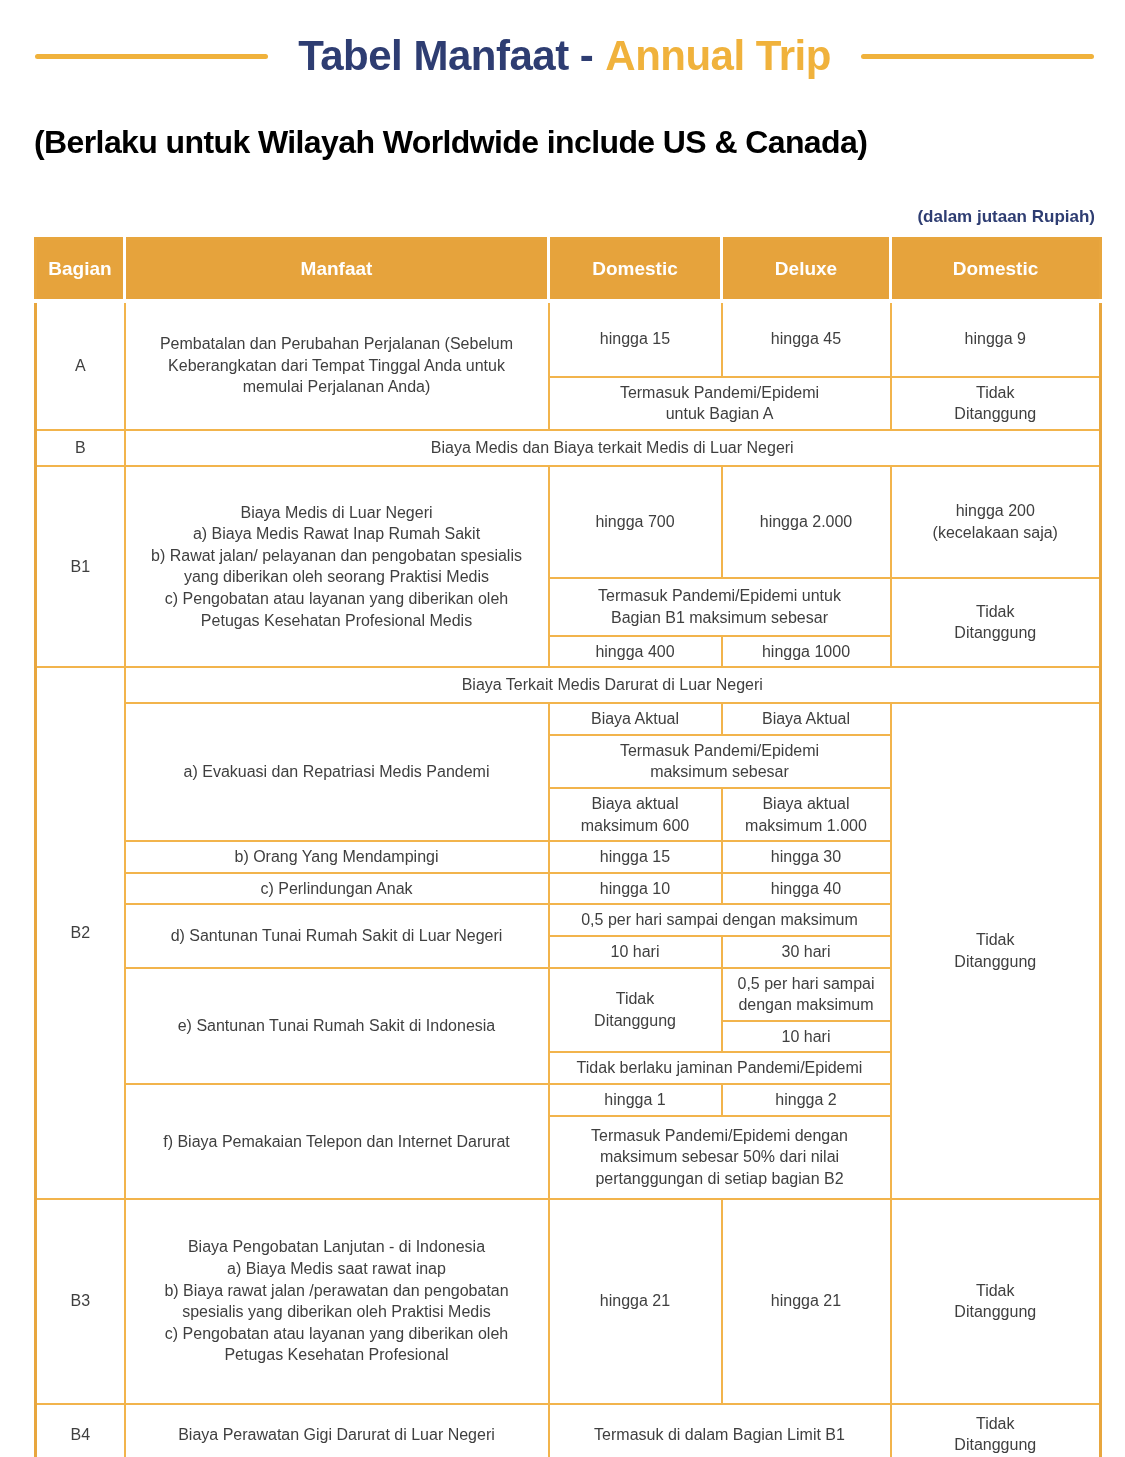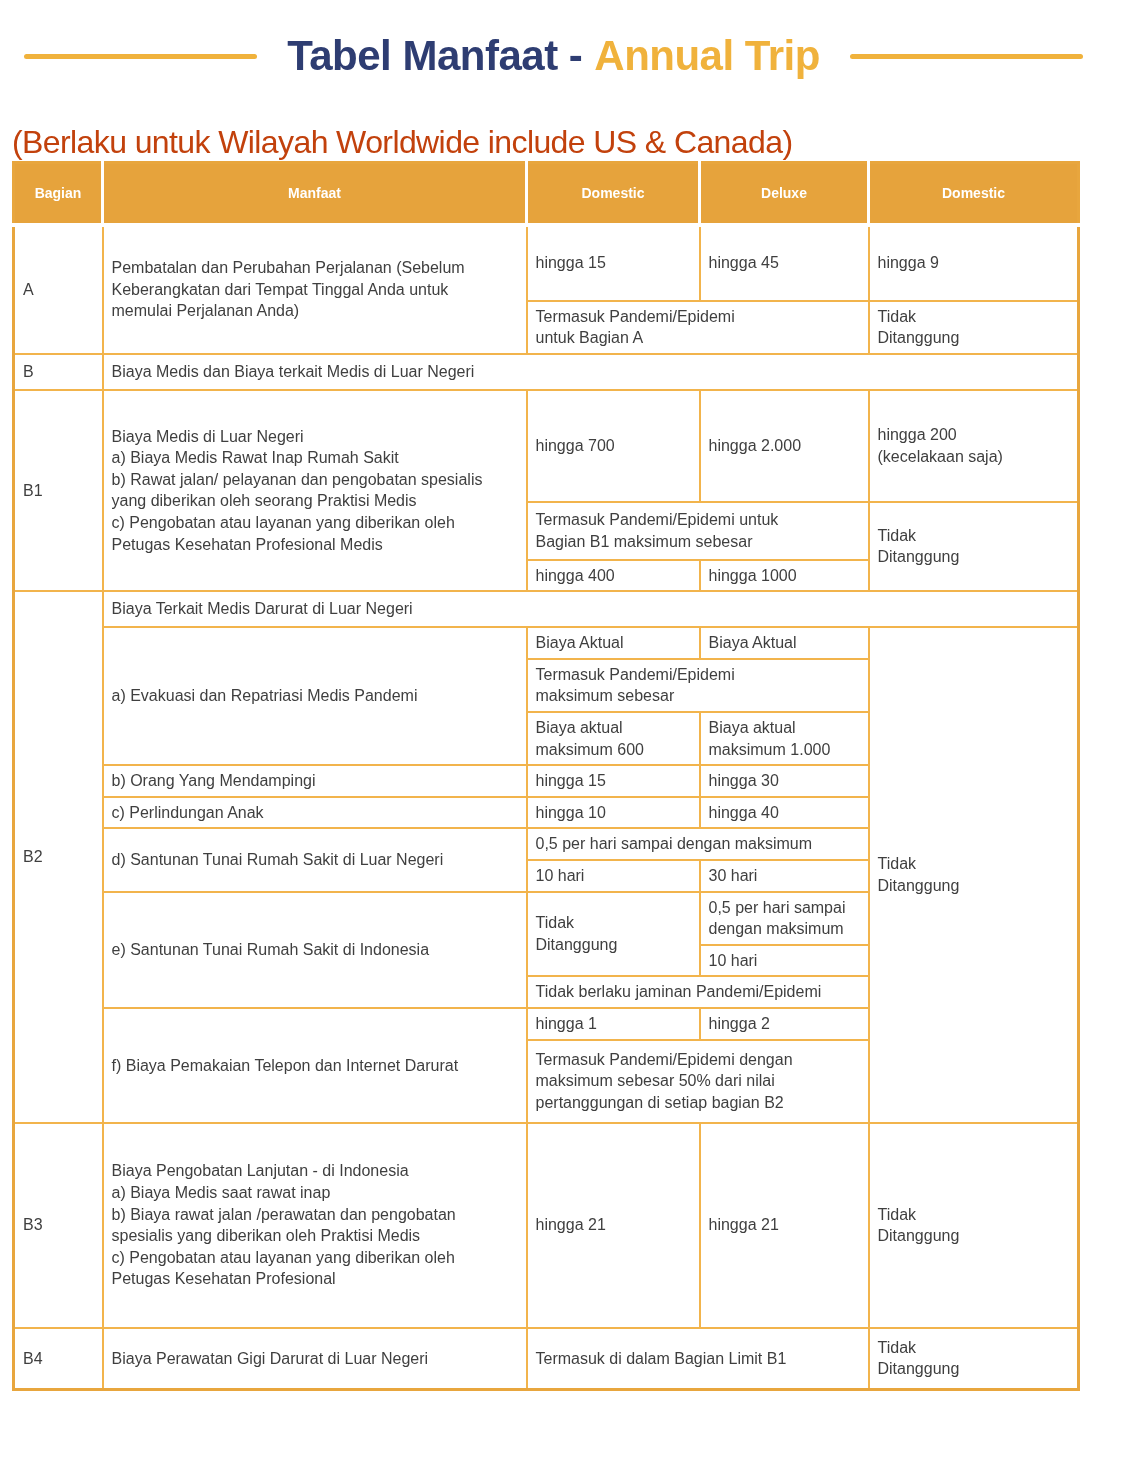--- a/index.html
+++ b/index.html
@@ -7,21 +7,21 @@
     padding: 0;
     background: #ffffff;
     width: 1125px;
     font-family: "Liberation Sans", "DejaVu Sans", sans-serif;
     color: #3F3F3F;
   }
   .page {
     width: 1125px;
     height: 1457px;
     box-sizing: border-box;
-    padding: 30px 30px 0 12px;
+    padding: 30px 30px 0 34px;
     overflow: hidden;
   }
 
   
   .title-row {
     display: flex;
     align-items: center;
     justify-content: center;
     gap: 30px;
     margin-top: 2px;
@@ -43,22 +43,22 @@
   }
   h1.title .accent {
     color: #F0B23C;
     margin-left: 12px;
   }
 
   
   .subtitle {
     margin-top: 44px;
     font-size: 32px;
-    font-weight: 400;
-    color: #c2410c;
+    font-weight: 700;
+    color: #000000;
     letter-spacing: -0.6px;
     white-space: nowrap;
   }
 
   
   .unit-note {
     margin-top: 46px;
     margin-bottom: 10px;
     text-align: right;
     font-size: 17px;
@@ -68,32 +68,32 @@
 
   
   table.benefits {
     border-collapse: collapse;
     table-layout: fixed;
     width: 1065px;
     border: 3px solid #E8A63E;
   }
   table.benefits td {
     border: 2px solid #F2B44C;
-    text-align: left;
+    text-align: center;
     vertical-align: middle;
     font-size: 16px;
     line-height: 1.35;
     padding: 4px 8px;
     white-space: pre-line;
     box-sizing: border-box;
   }
   table.benefits th {
     background: #E6A33C;
     color: #ffffff;
-    font-size: 14px;
+    font-size: 19px;
     font-weight: 700;
     border: none;
     padding: 4px;
   }
   table.benefits th + th { border-left: 3px solid #ffffff; margin-top: 11px; }
   table.benefits tr.head { border-bottom: 4px solid #ffffff; }
 
   td.bagian { font-size: 17px; }
   td.manfaat {
     text-align: left;
@@ -113,20 +113,21 @@
 <div class="page">
 
   <div class="title-row">
     <span class="decor-line"></span>
     <h1 class="title"><span>Tabel Manfaat -</span><span class="accent">Annual Trip</span></h1>
     <span class="decor-line"></span>
   </div>
 
   <div class="subtitle">(Berlaku untuk Wilayah Worldwide include US &amp; Canada)</div>
 
+  <div class="unit-note">(dalam jutaan Rupiah)</div>
 
   <table class="benefits">
     <colgroup>
       <col style="width:89px">
       <col style="width:424px">
       <col style="width:173px">
       <col style="width:169px">
       <col style="width:210px">
     </colgroup>
 

